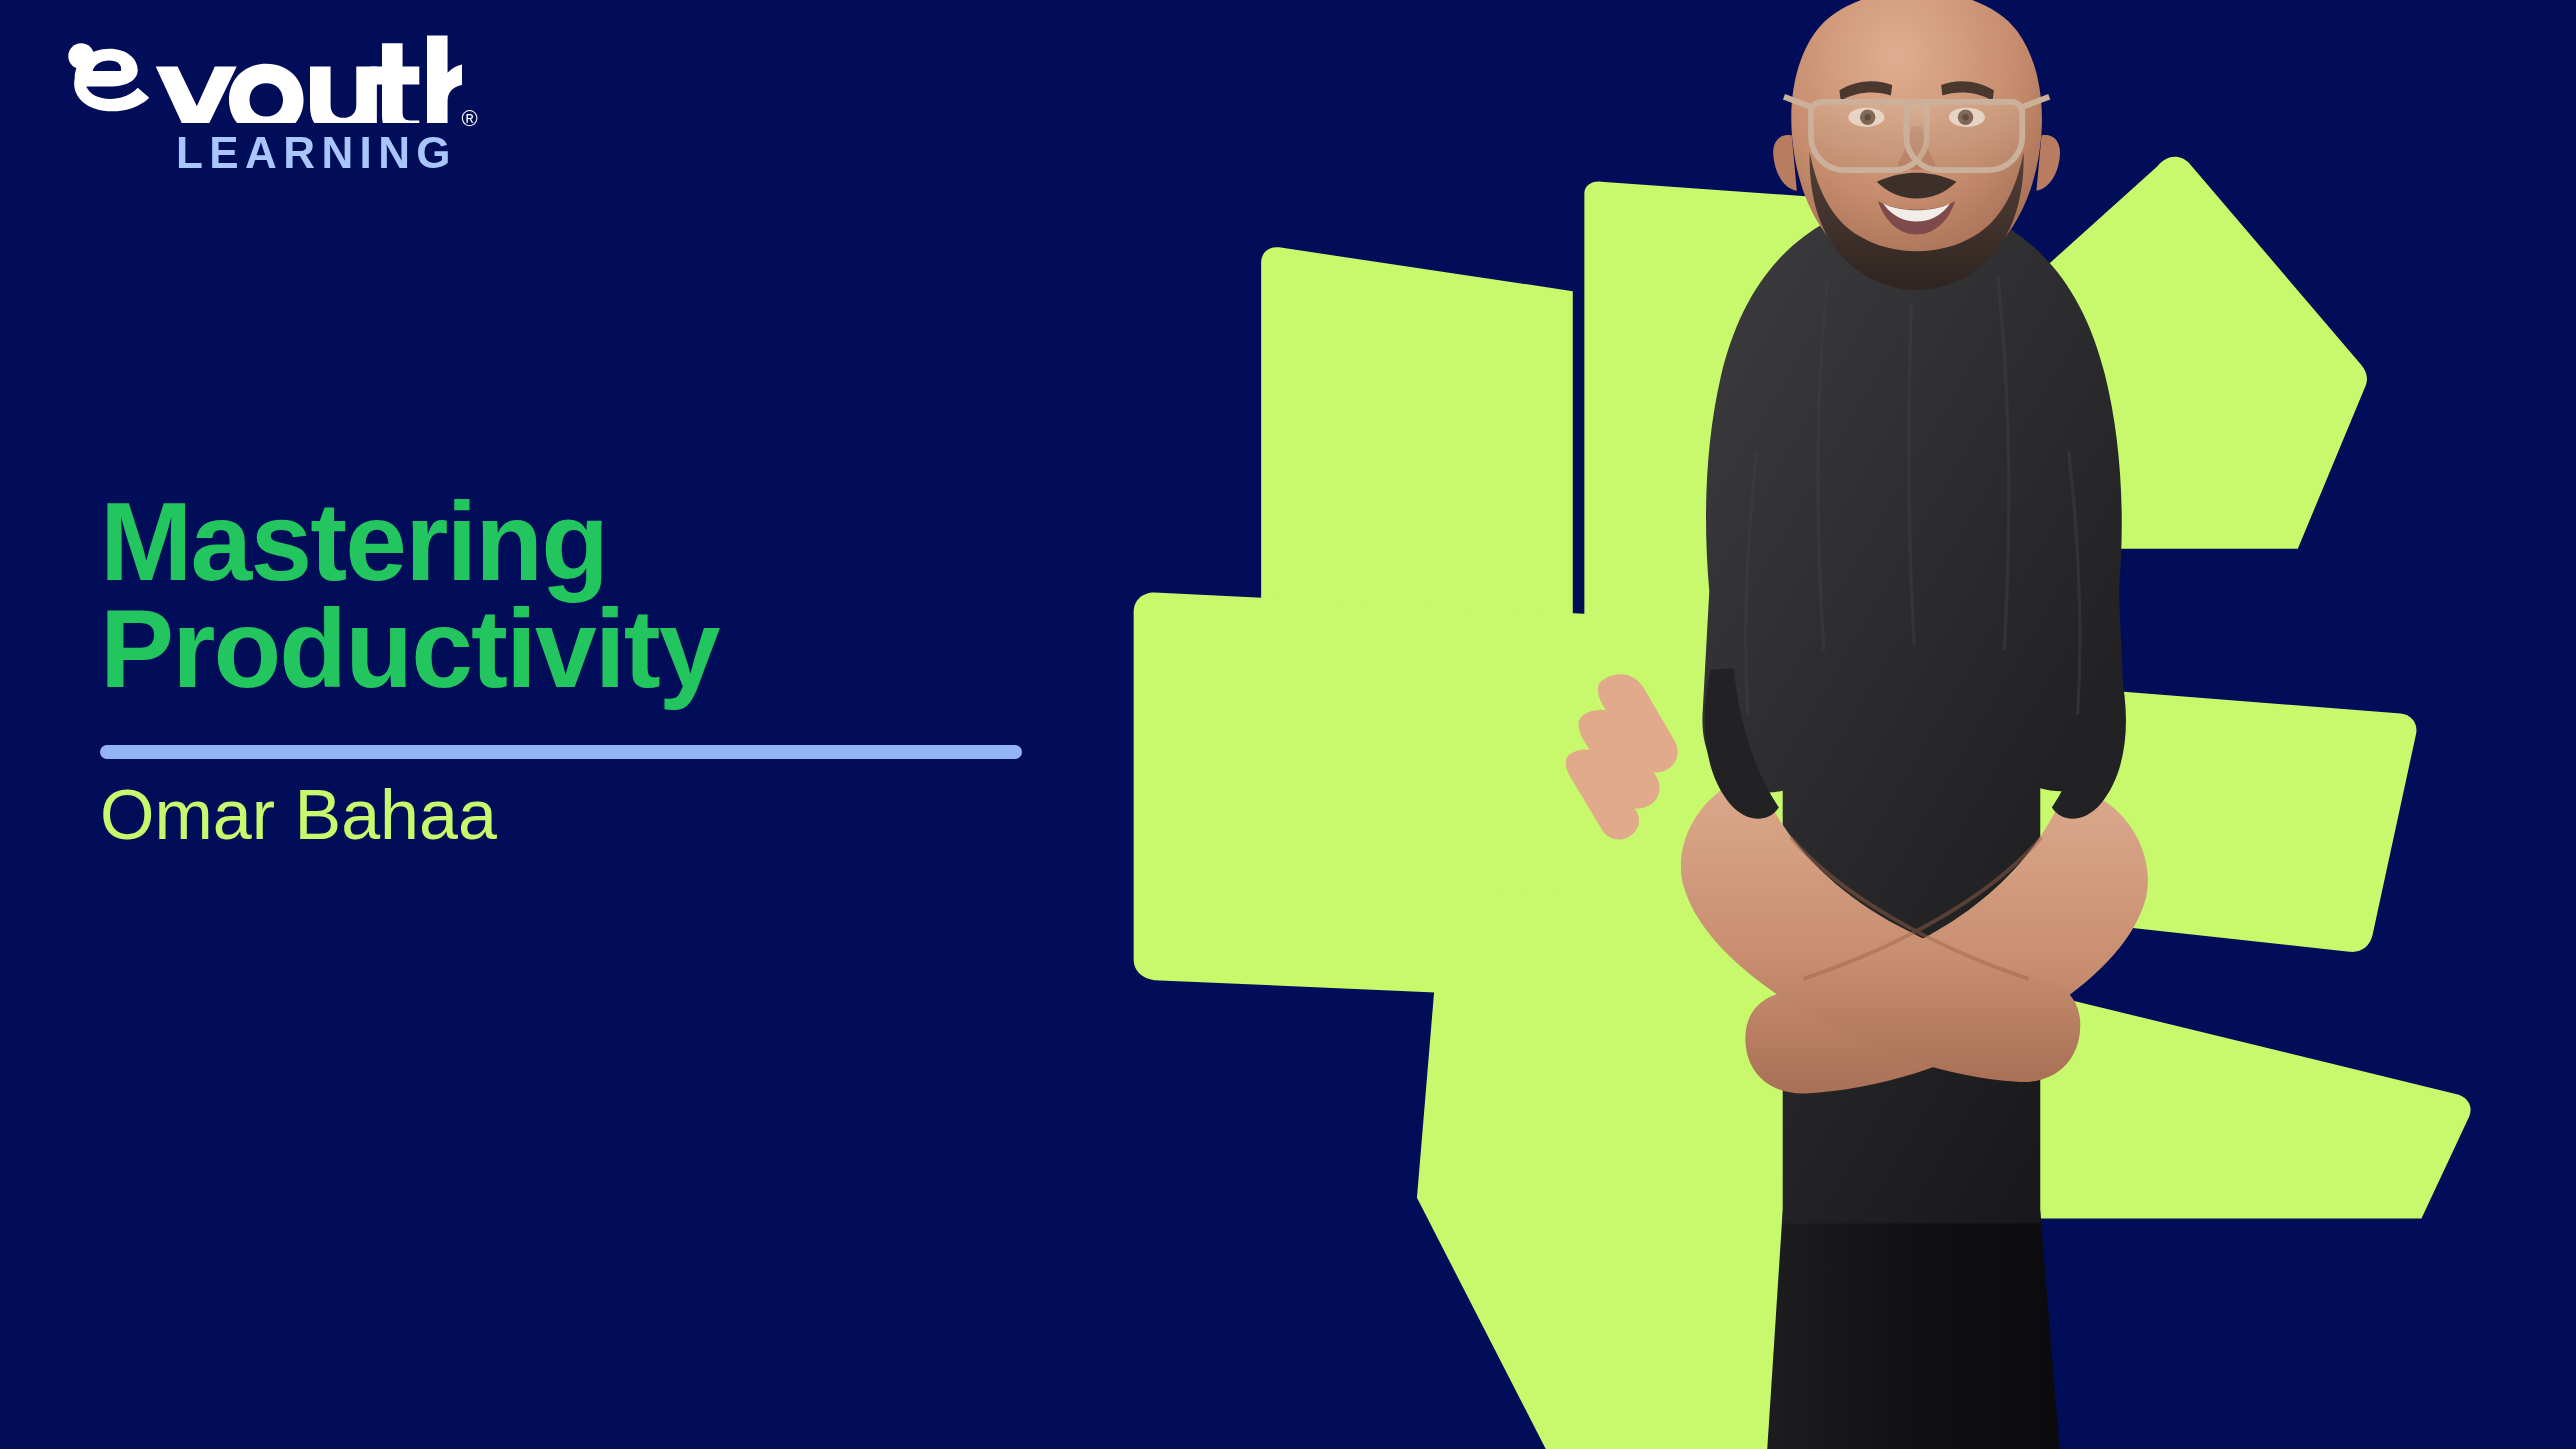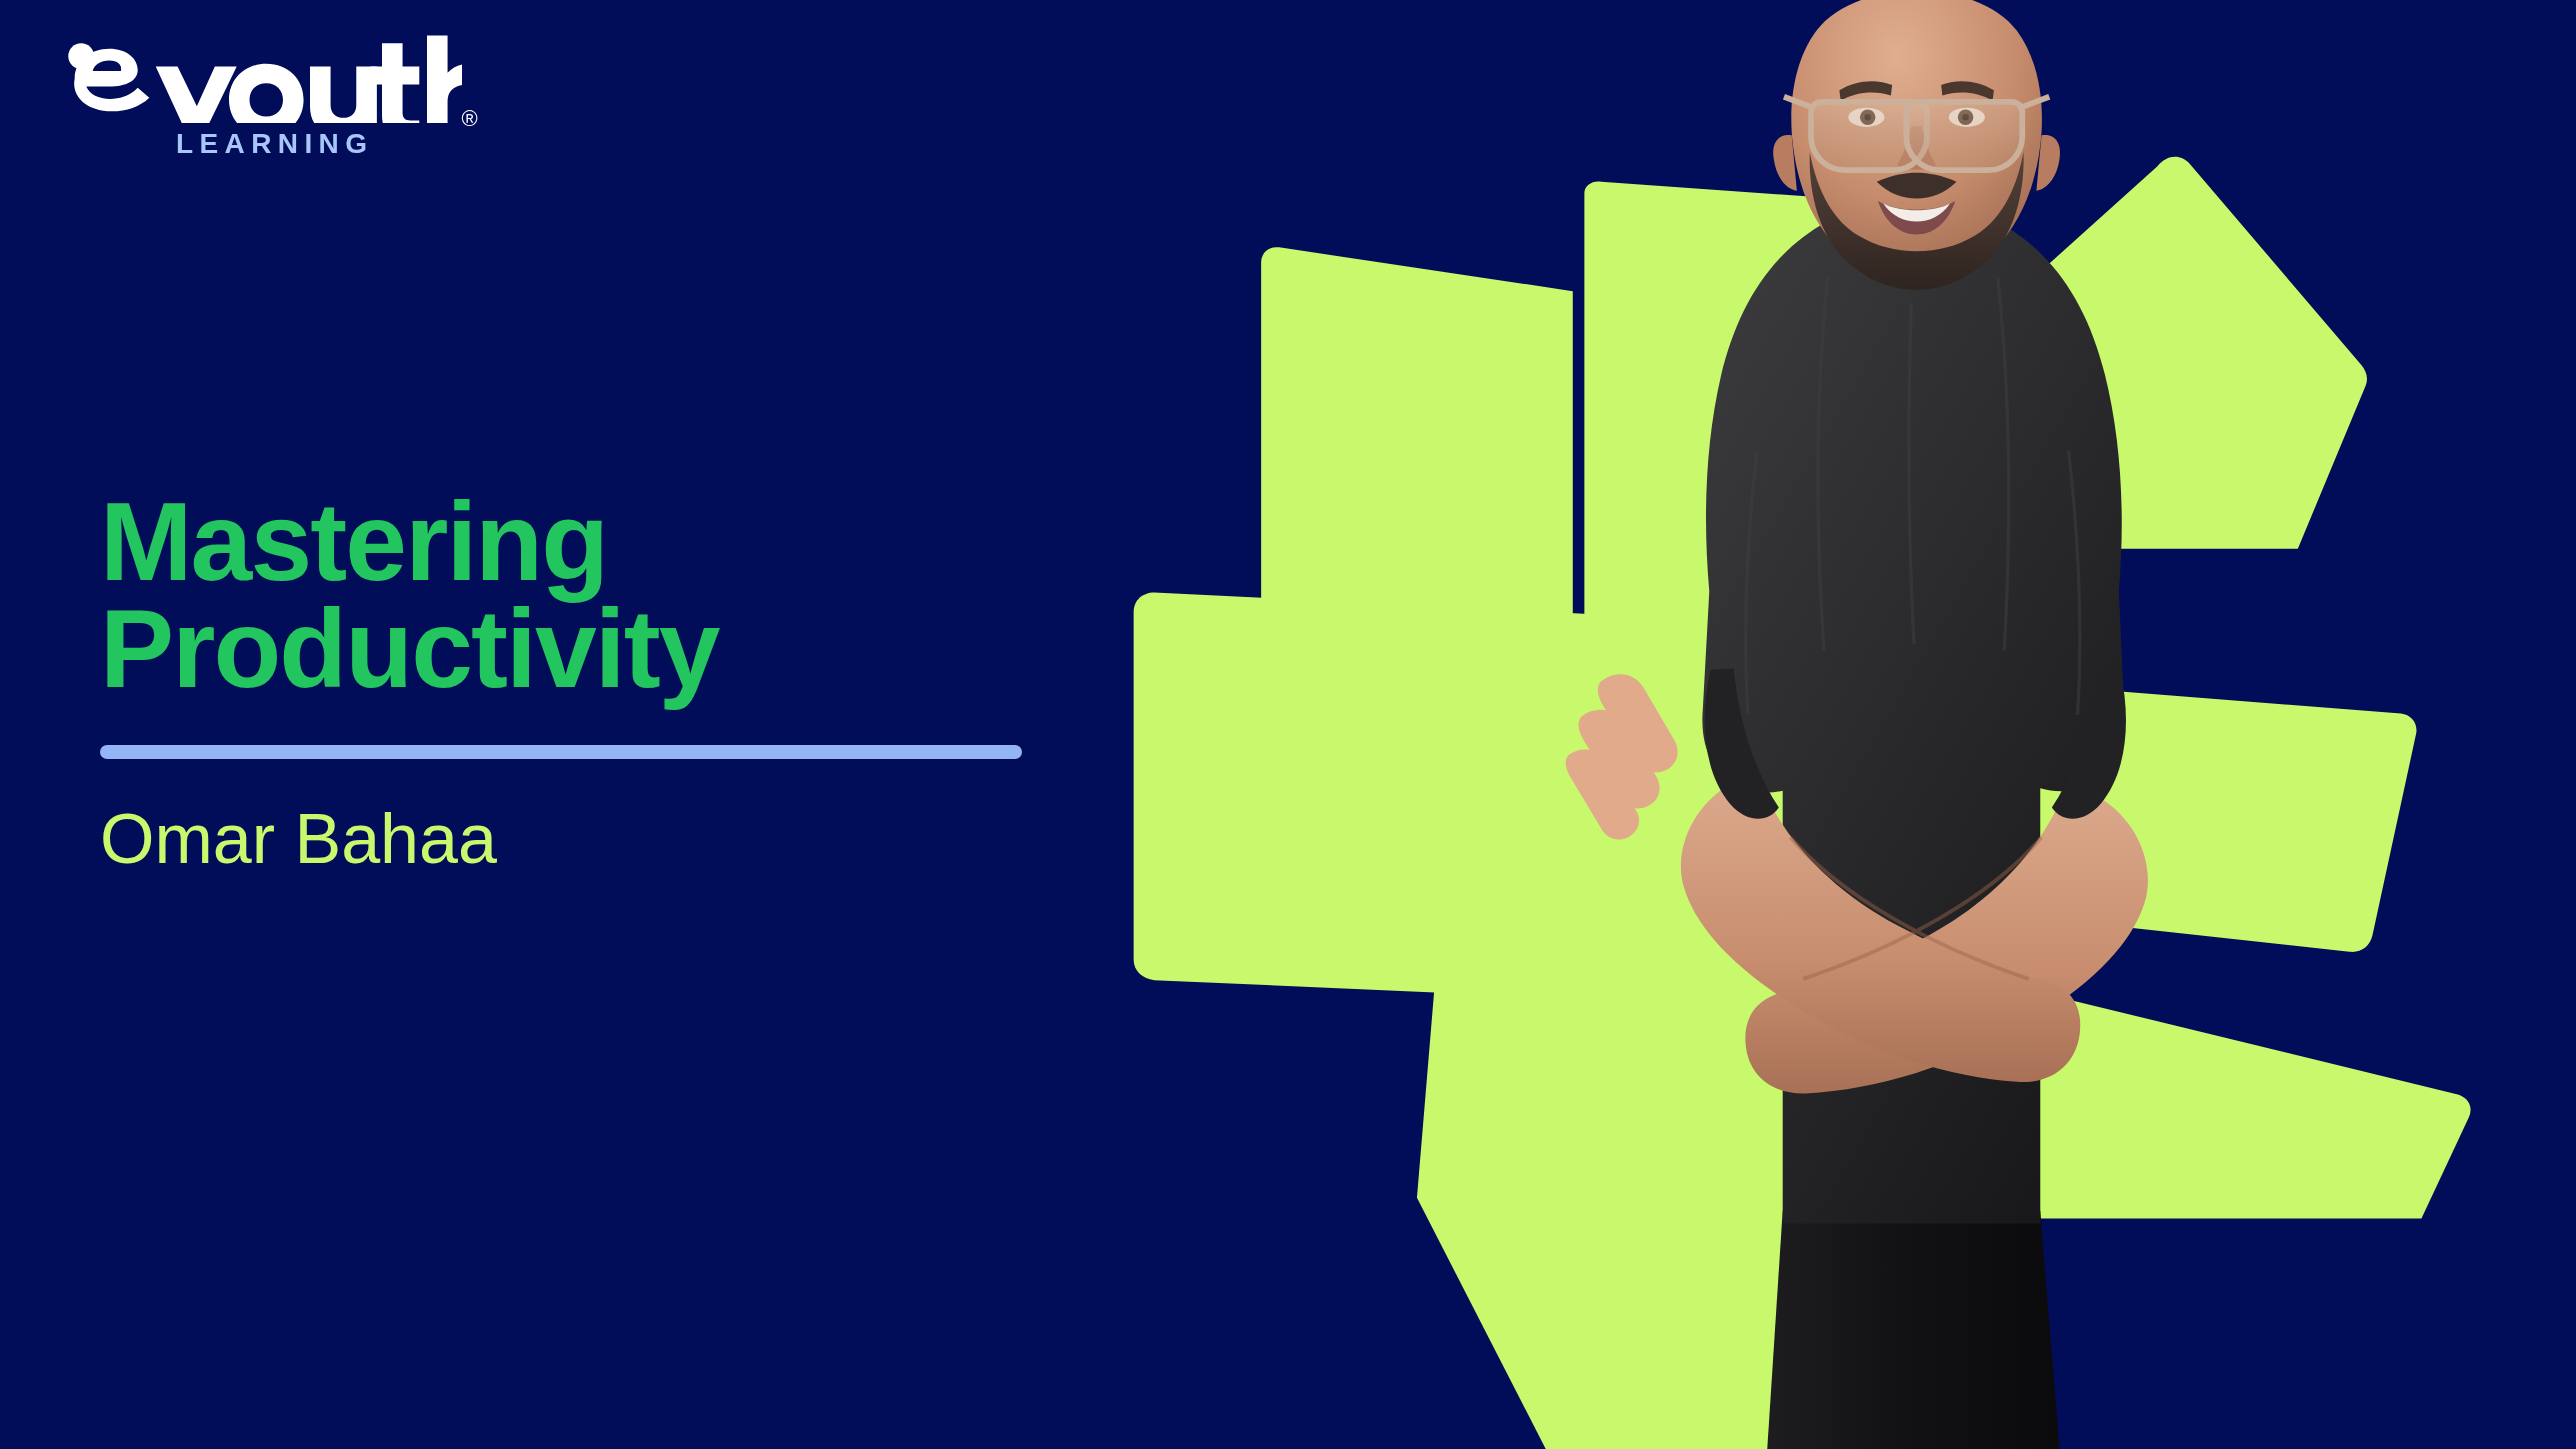--- a/index.html
+++ b/index.html
@@ -34,21 +34,21 @@
     color:#FFFFFF;
     font-size:22px;
     line-height:27px;
     font-family:"Liberation Sans", sans-serif;
     text-align:center;
   }
   #logo-learning {
     position:absolute;
     left:126px; top:95px;
     color:#A9C6FA;
-    font-size:28px;
+    font-size:44px;
     font-weight:bold;
     letter-spacing:6.4px;
     font-family:"Liberation Sans", sans-serif;
     white-space:nowrap;
   }
 
   
   #text-col {
     position:absolute;
     left:100px; top:489px;
@@ -63,21 +63,21 @@
     letter-spacing:-1.9px;
     white-space:pre-line;
   }
   #title-divider {
     margin-top:43px;
     width:922px; height:13.5px;
     background:#93B4F5;
     border-radius:7px;
   }
   #presenter-name {
-    margin-top:44px;
+    margin-top:20px;
     color:#C8F96D;
     font-family:"Liberation Sans", sans-serif;
     font-weight:normal;
     font-size:70px;
     line-height:1.05;
     letter-spacing:0px;
   }
 
   
   #hero {

